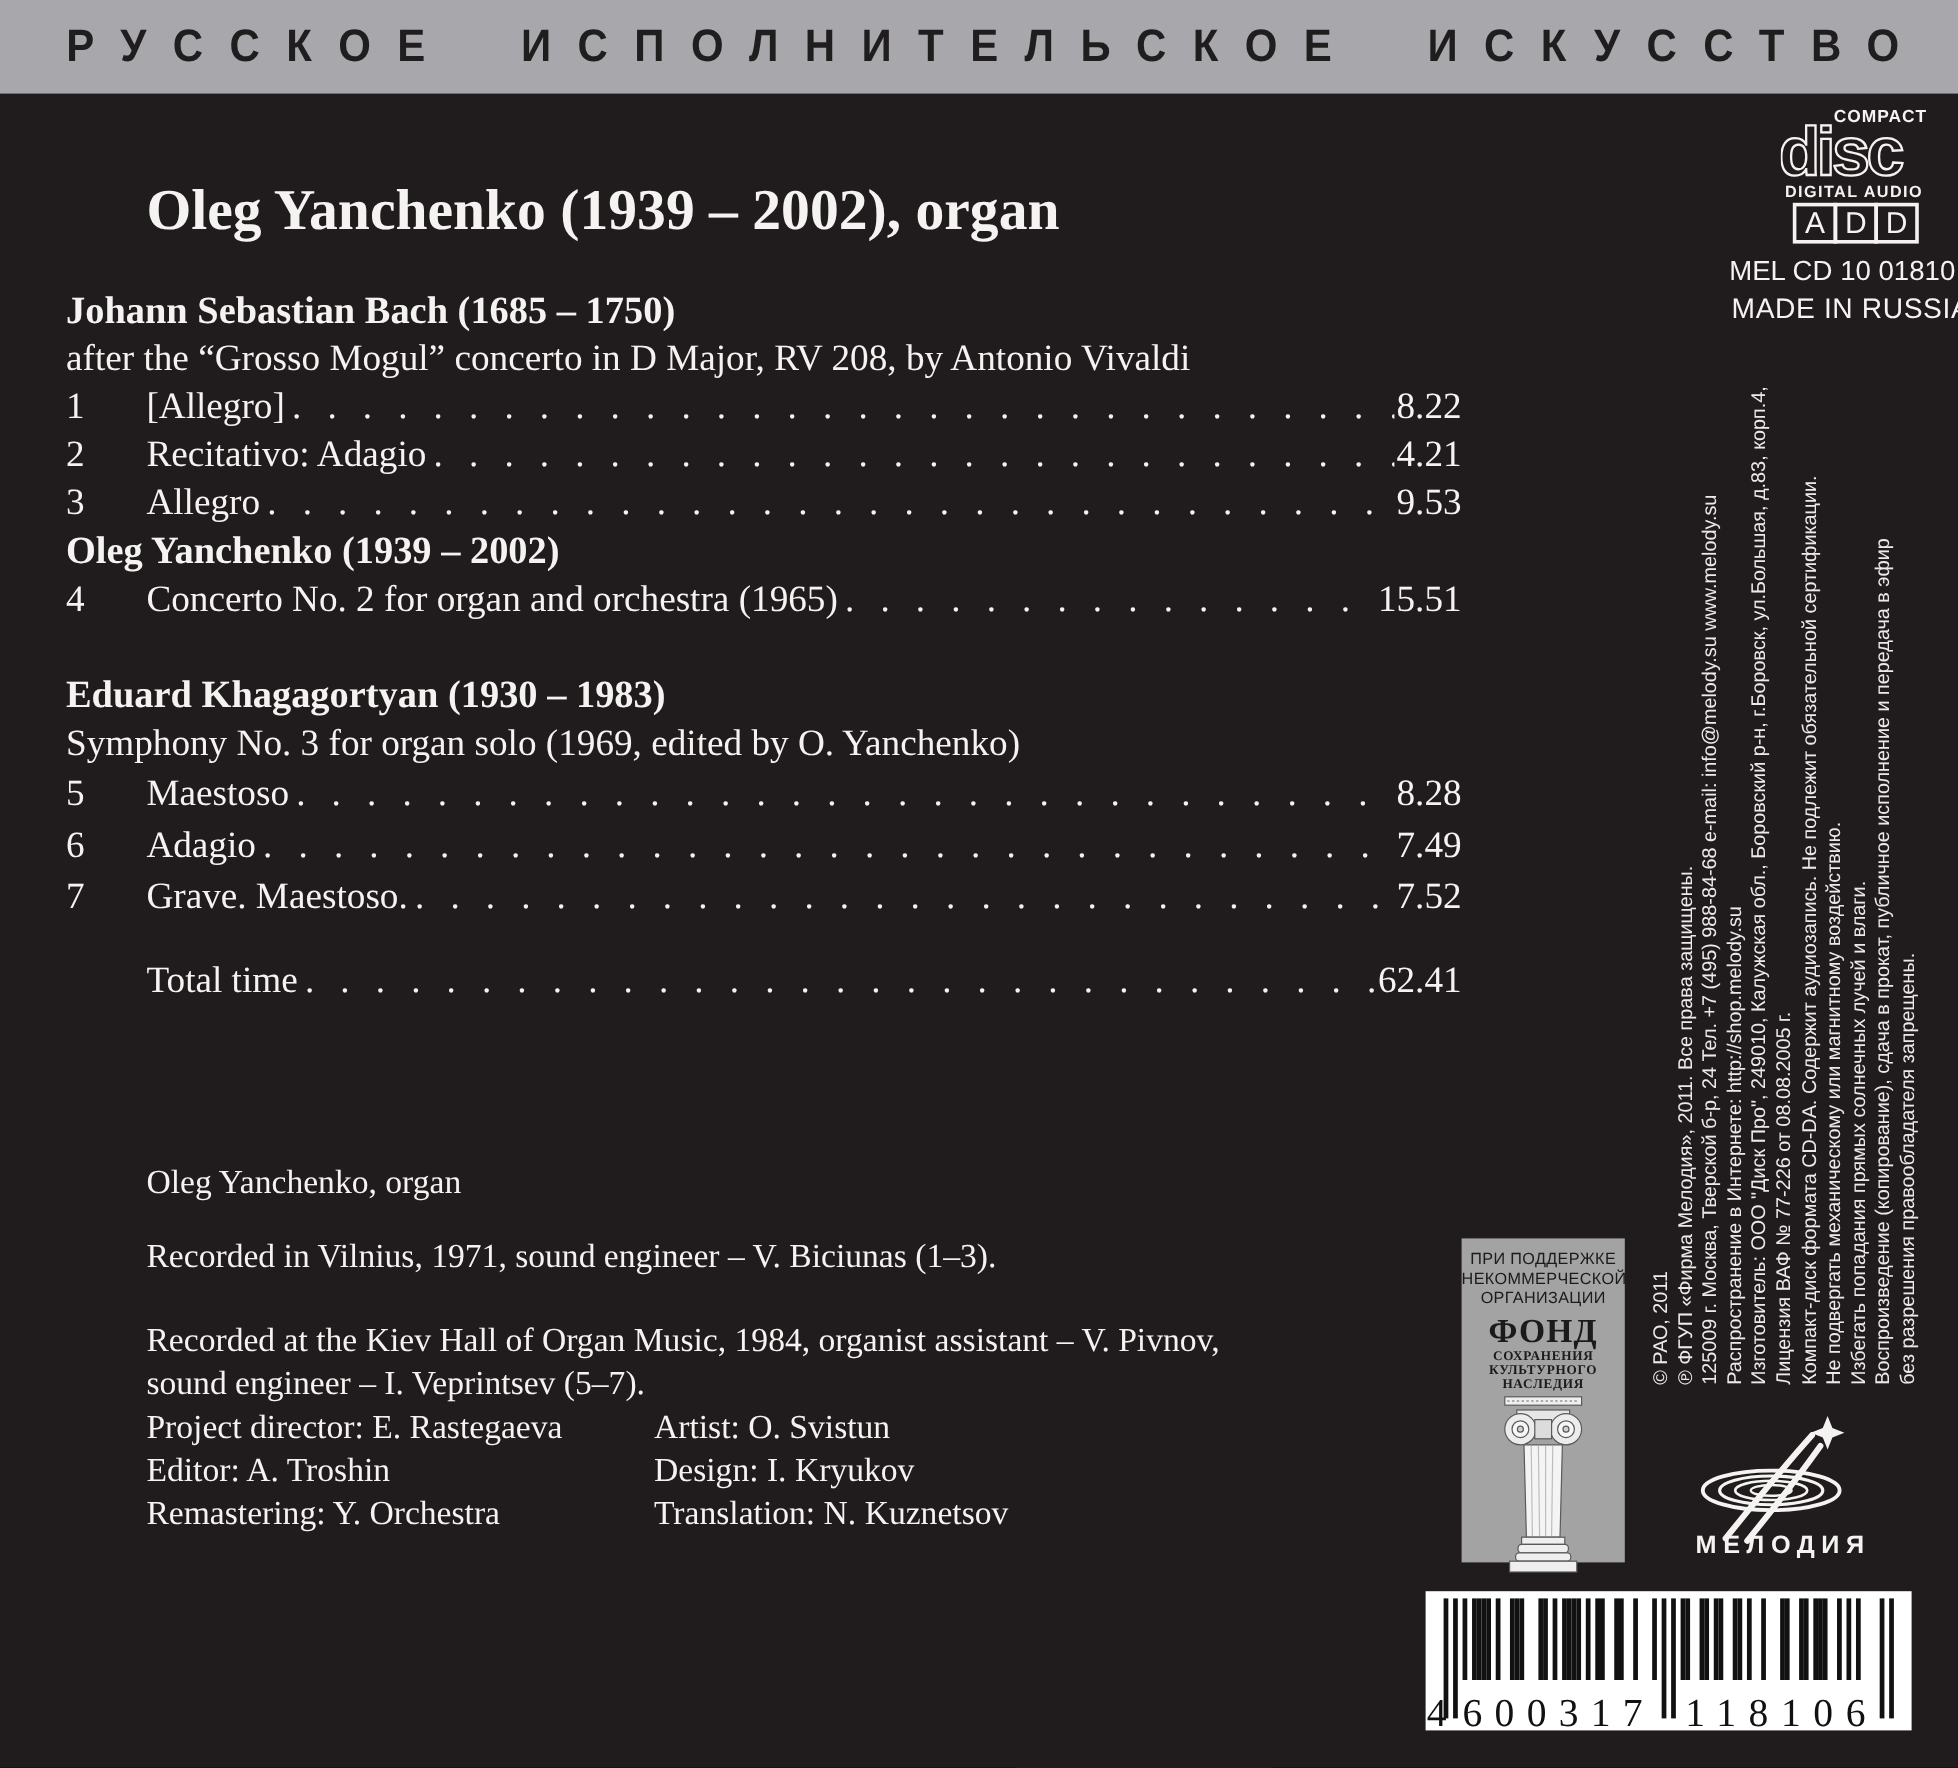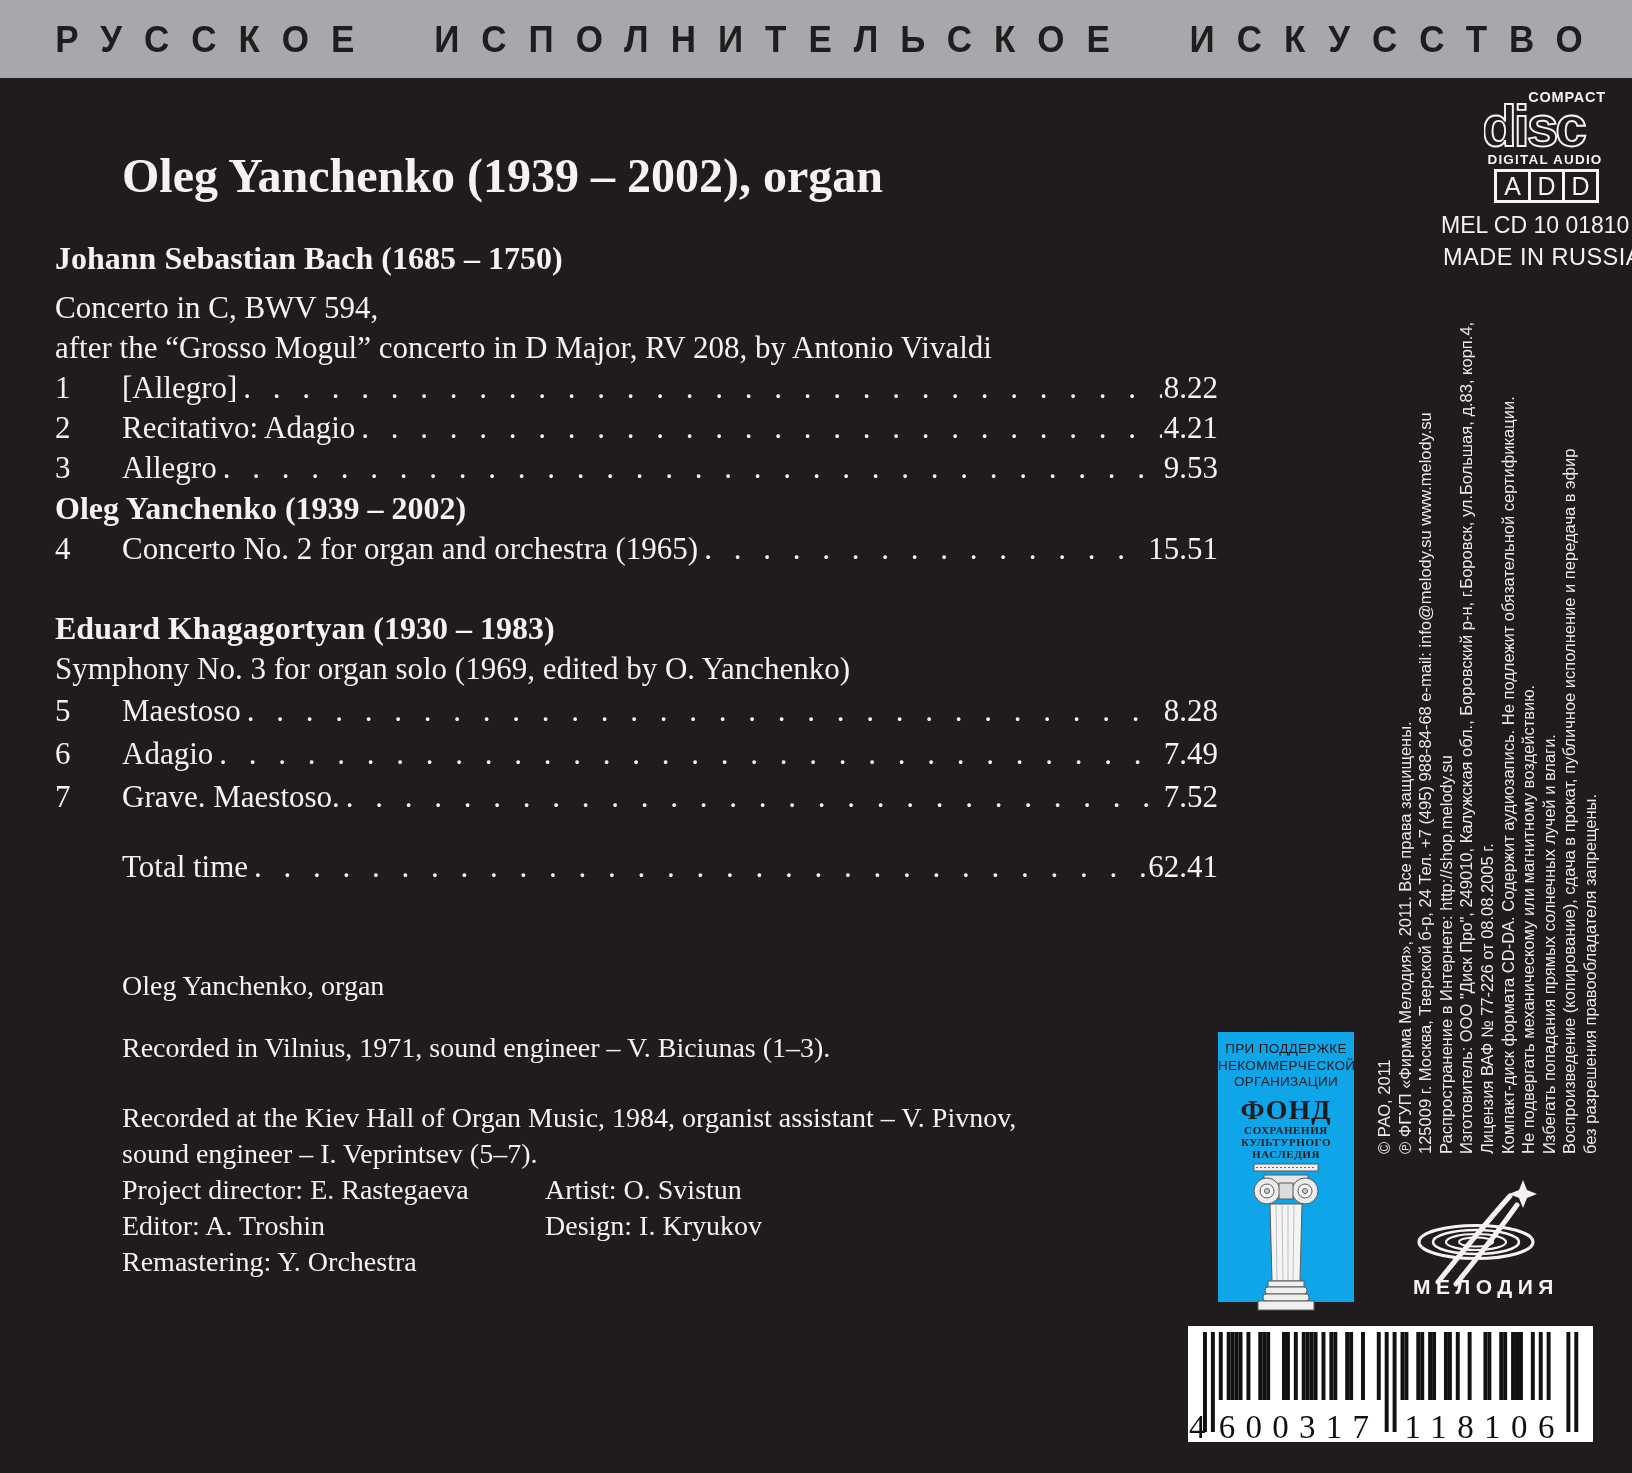--- a/index.html
+++ b/index.html
@@ -47,21 +47,21 @@
   .mt-row67{margin-top:3px;}  .mt-total{margin-top:30px;}
   
   .notes{position:absolute;left:122px;top:968px;width:1100px;font-size:28px;}
   .note{white-space:pre-line;line-height:36px;}
   .n1{margin-top:26px;} .n2{margin-top:36px;} .n3{margin-top:34px;}
   .credits{display:grid;grid-template-columns:423px auto;line-height:36px;}
   
   .legal{position:absolute;left:1374px;top:1154px;width:872px;
          font-family:"Liberation Sans","DejaVu Sans",sans-serif;font-size:16.5px;line-height:20.6px;
          color:#eceae9;white-space:pre-line;transform:rotate(-90deg);transform-origin:0 0;}
-  .fundbox{position:absolute;left:1218px;top:1032px;width:136px;height:270px;background:#0ea5e9;
+  .fundbox{position:absolute;left:1218px;top:1032px;width:136px;height:270px;background:#a3a3a3;
            color:#1b1b1b;text-align:center;padding-top:9px;}
   .fund-support{font-family:"Liberation Sans", sans-serif;font-size:13.5px;line-height:16.5px;
                 white-space:pre-line;letter-spacing:.3px;}
   .fund-name{font-size:28px;font-weight:bold;margin-top:5px;line-height:28px;letter-spacing:1px;}
   .fund-sub{font-size:11px;font-weight:bold;line-height:12px;letter-spacing:.6px;white-space:pre-line;}
   .melodiya{position:absolute;left:1404px;top:1178px;}
   .barcode{position:absolute;left:1188px;top:1326px;width:405px;height:116px;background:#fff;}
 </style>
 </head>
 <body>
@@ -86,21 +86,20 @@
   </div>
 
   <div class="catno">MEL CD 10 01810</div>
   <div class="madein">MADE IN RUSSIA</div>
 
   <div class="title">Oleg Yanchenko (1939 – 2002), organ</div>
 
   <div class="tracklist">
 
     <div class="composer">Johann Sebastian Bach (1685 – 1750)</div>
-    <div class="workline" style="margin-top:10px;">Concerto in C, BWV 594,</div>
     <div class="workline">after the “Grosso Mogul” concerto in D Major, RV 208, by Antonio Vivaldi</div>
 
     <div class="trow">
       <span class="tnum">1</span>
       <span class="ttitle">[Allegro]</span>
       <span class="leader"></span>
       <span class="ttime">8.22</span>
     </div>
     <div class="trow">
       <span class="tnum">2</span>
@@ -156,20 +155,21 @@
     <div class="note">Oleg Yanchenko, organ</div>
     <div class="note n1">Recorded in Vilnius, 1971, sound engineer – V. Biciunas (1–3).</div>
     <div class="note n3">Recorded at the Kiev Hall of Organ Music, 1984, organist assistant  –  V. Pivnov,
 sound engineer – I. Veprintsev (5–7).</div>
     <div class="credits">
       <div>Project director: E. Rastegaeva</div>
       <div>Artist: O. Svistun</div>
       <div>Editor: A. Troshin</div>
       <div>Design: I. Kryukov</div>
       <div>Remastering: Y. Orchestra</div>
+      <div>Translation: N. Kuznetsov</div>
     </div>
   </div>
 
   <div class="legal">© РАО, 2011
 ℗ ФГУП «Фирма Мелодия», 2011. Все права защищены.
 125009 г. Москва, Тверской б-р, 24   Тел. +7 (495) 988-84-68   e-mail: info@melody.su   www.melody.su
 Распространение в Интернете: http://shop.melody.su
 Изготовитель: ООО "Диск Про", 249010, Калужская обл., Боровский р-н, г.Боровск, ул.Большая, д.83, корп.4,
 Лицензия ВАФ № 77-226 от 08.08.2005 г.
 Компакт-диск формата CD-DA. Содержит аудиозапись. Не подлежит обязательной сертификации.

